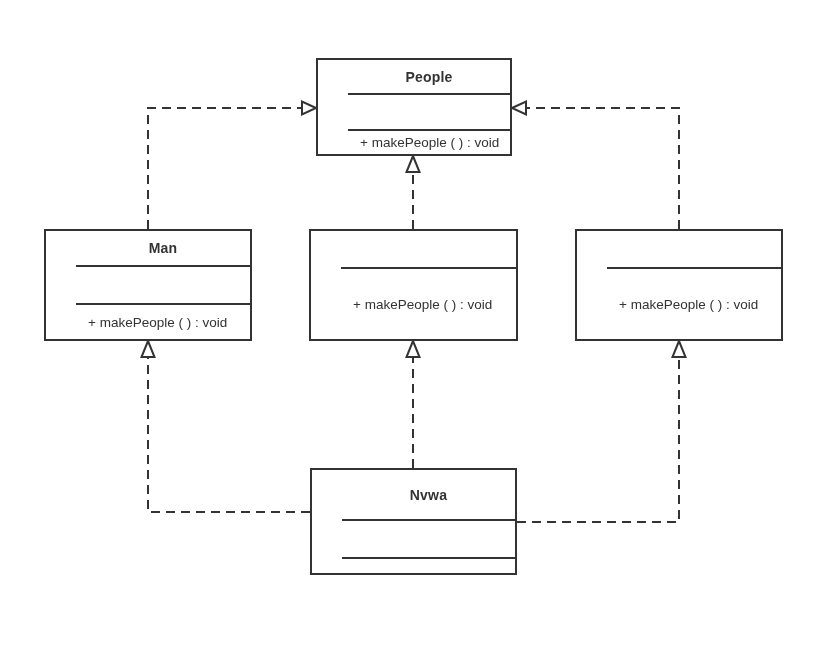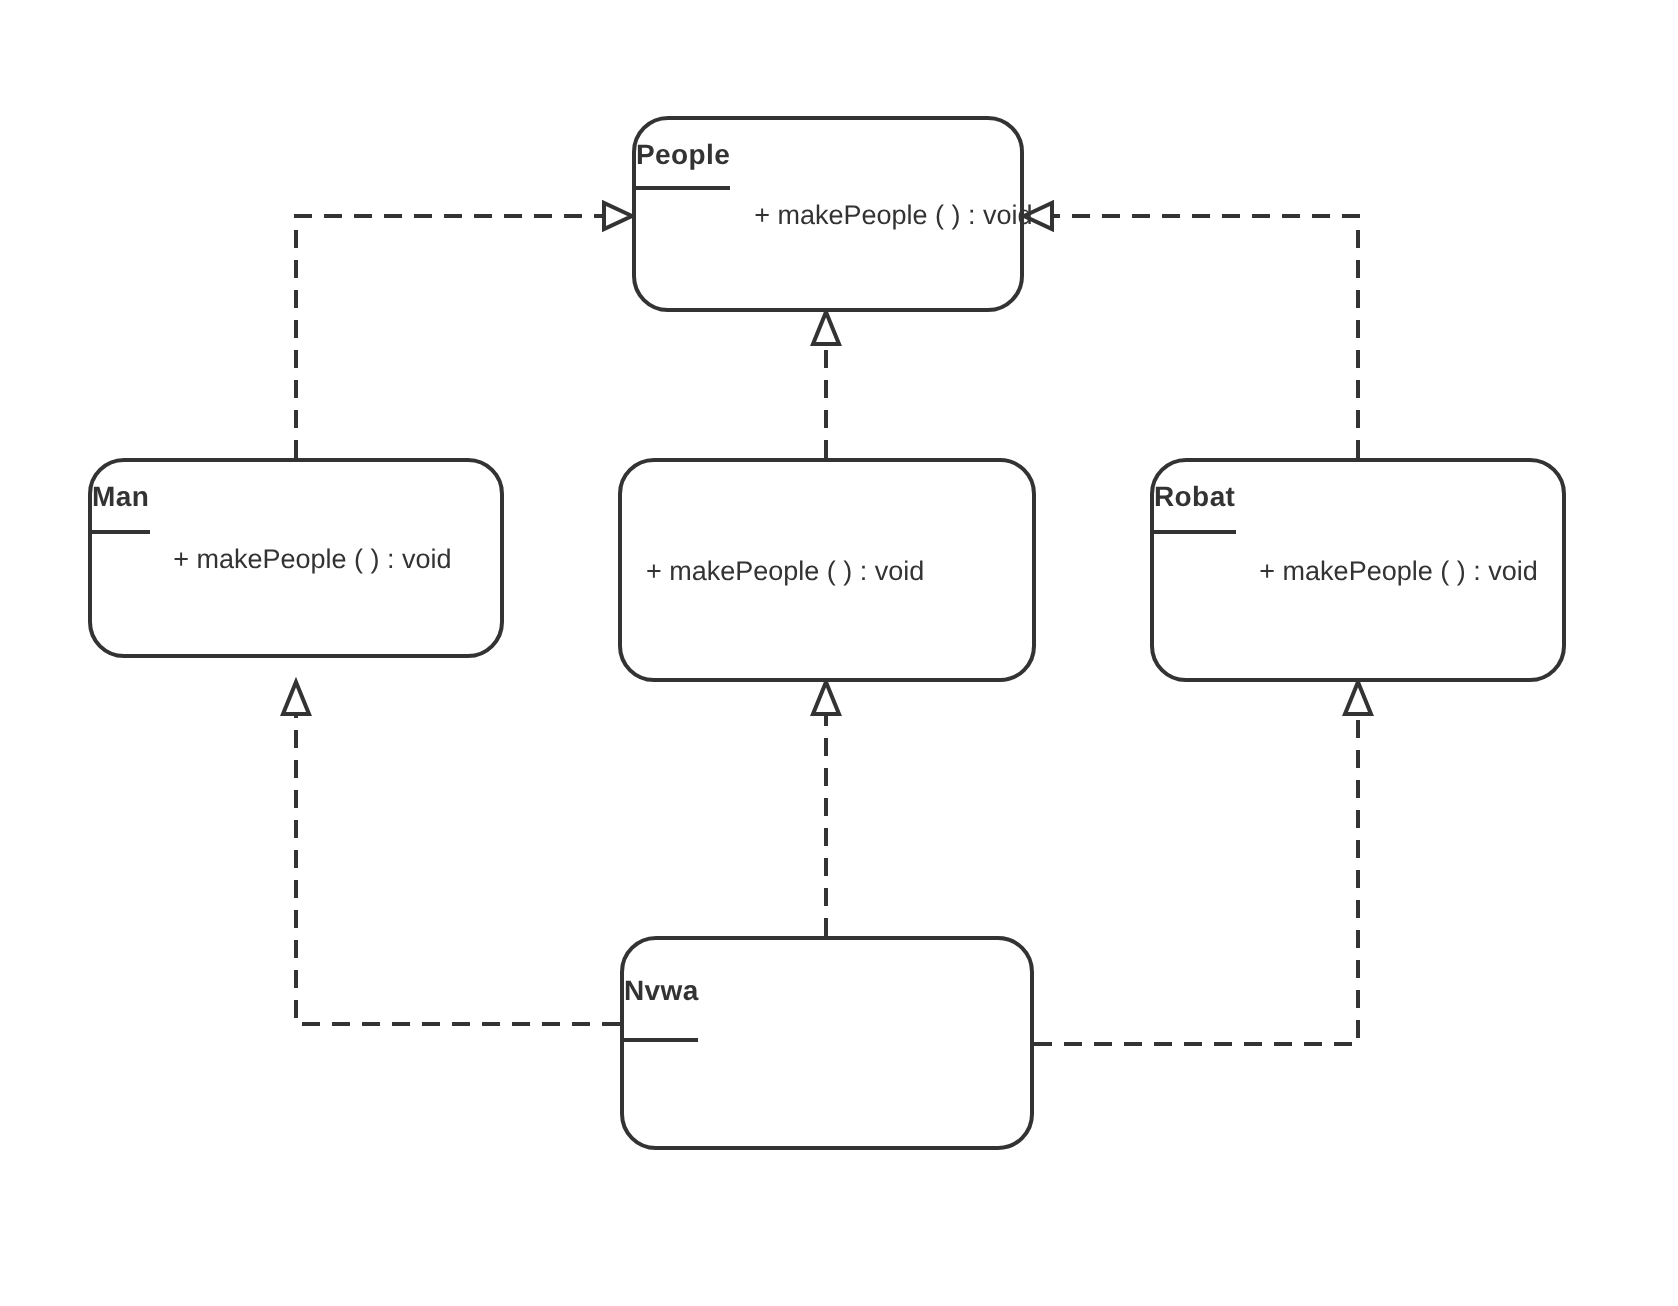--- a/index.html
+++ b/index.html
@@ -19,24 +19,25 @@
   #connector-layer {
     position: absolute;
     left: 0;
     top: 0;
     pointer-events: none;
   }
   .uml-class {
     position: absolute;
     background: #ffffff;
     border: 2px solid #333333;
-    border-radius: 18px;
+    border-radius: 0;
     box-sizing: border-box;
     display: flex;
-    flex-direction: row;
+    flex-direction: column;
+    padding-left: 30px;
   }
   .compartment-title {
     border-bottom: 2px solid #333333;
     display: flex;
     align-items: center;
     justify-content: center;
     font-weight: 700;
     font-size: 14px;
     letter-spacing: 0.2px;
     box-sizing: border-box;
@@ -52,21 +53,21 @@
     padding: 0 12px;
     font-size: 13.5px;
     white-space: pre;
     box-sizing: border-box;
   }
   
   .c-people { left: 316px; top: 58px;  width: 196px; height: 98px;  }
   .c-people .compartment-title { height: 35px; }
   .c-people .compartment-attrs { height: 36px; }
 
-  .c-man    { left: 44px;  top: 229px; width: 208px; height: 100px; }
+  .c-man    { left: 44px;  top: 229px; width: 208px; height: 112px; }
   .c-women  { left: 309px; top: 229px; width: 209px; height: 112px; }
   .c-robat  { left: 575px; top: 229px; width: 208px; height: 112px; }
   .c-man .compartment-title,
   .c-women .compartment-title,
   .c-robat .compartment-title { height: 36px; }
   .c-man .compartment-attrs,
   .c-women .compartment-attrs,
   .c-robat .compartment-attrs { height: 38px; }
 
   .c-nvwa   { left: 310px; top: 468px; width: 207px; height: 107px; }
@@ -129,21 +130,20 @@
     <div class="compartment-attrs"></div>
     <div class="compartment-methods">+ makePeople ( ) : void</div>
   </div>
 
   <div class="uml-class c-women">
     <div class="compartment-attrs"></div>
     <div class="compartment-methods">+ makePeople ( ) : void</div>
   </div>
 
   <div class="uml-class c-robat">
-    <div class="compartment-title">Robat</div>
     <div class="compartment-attrs"></div>
     <div class="compartment-methods">+ makePeople ( ) : void</div>
   </div>
 
   <div class="uml-class c-nvwa">
     <div class="compartment-title">Nvwa</div>
     <div class="compartment-attrs"></div>
   </div>
 
 </div>

